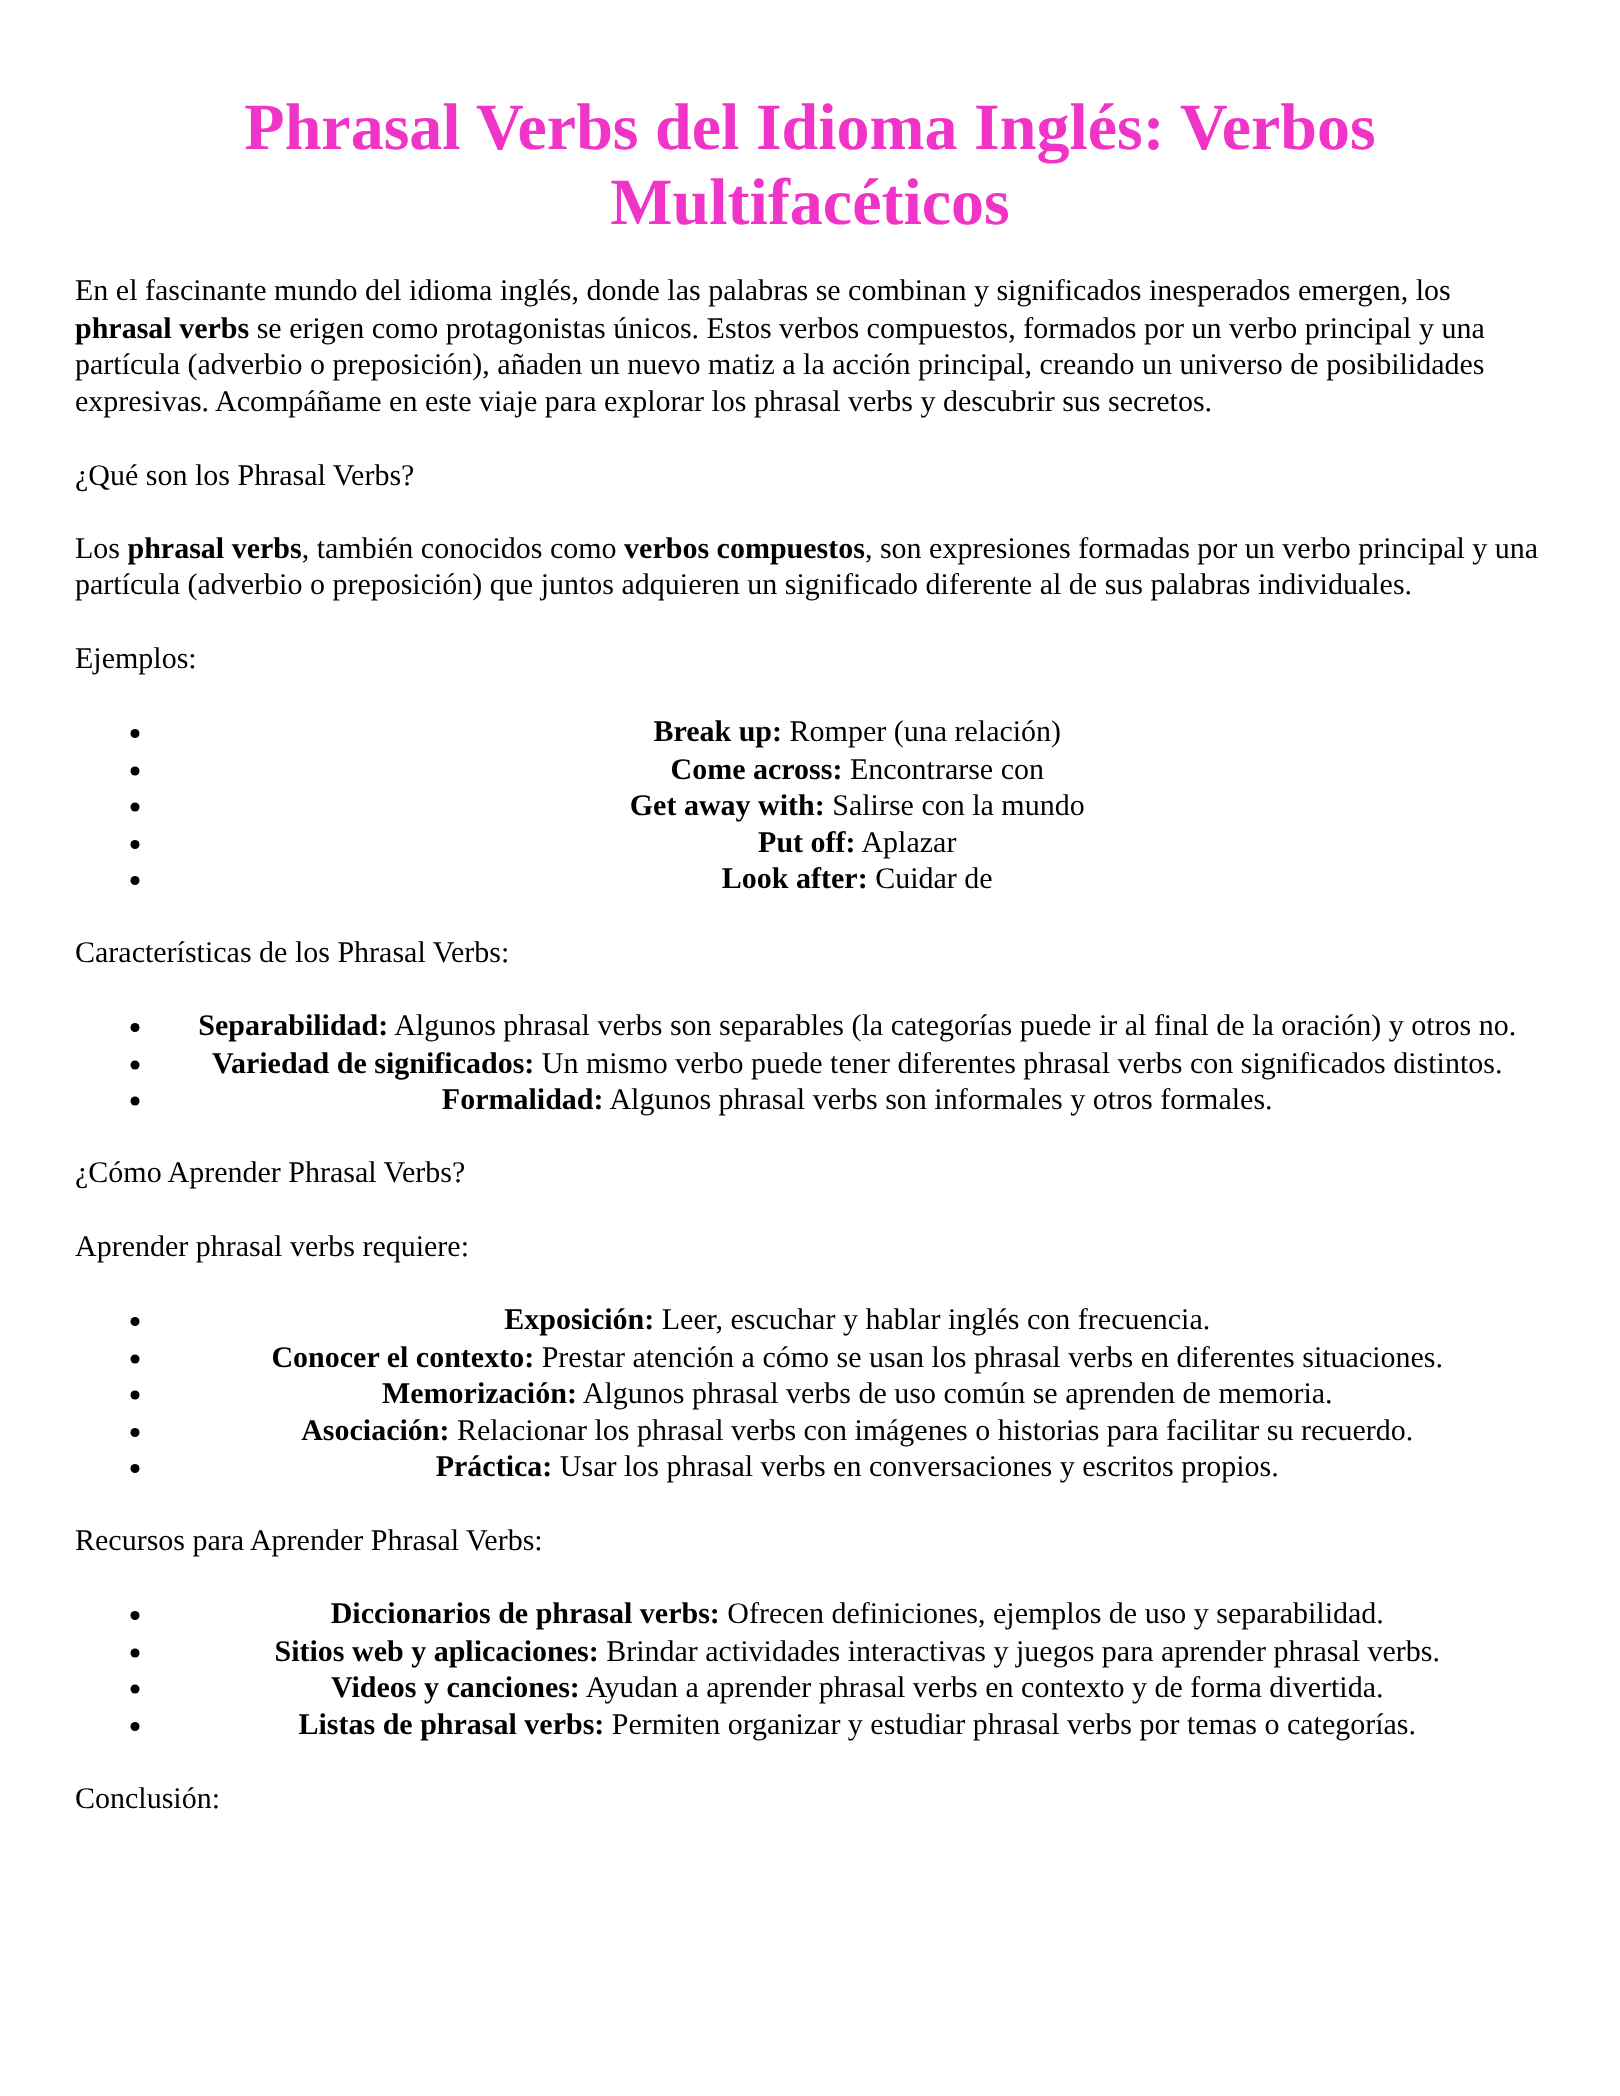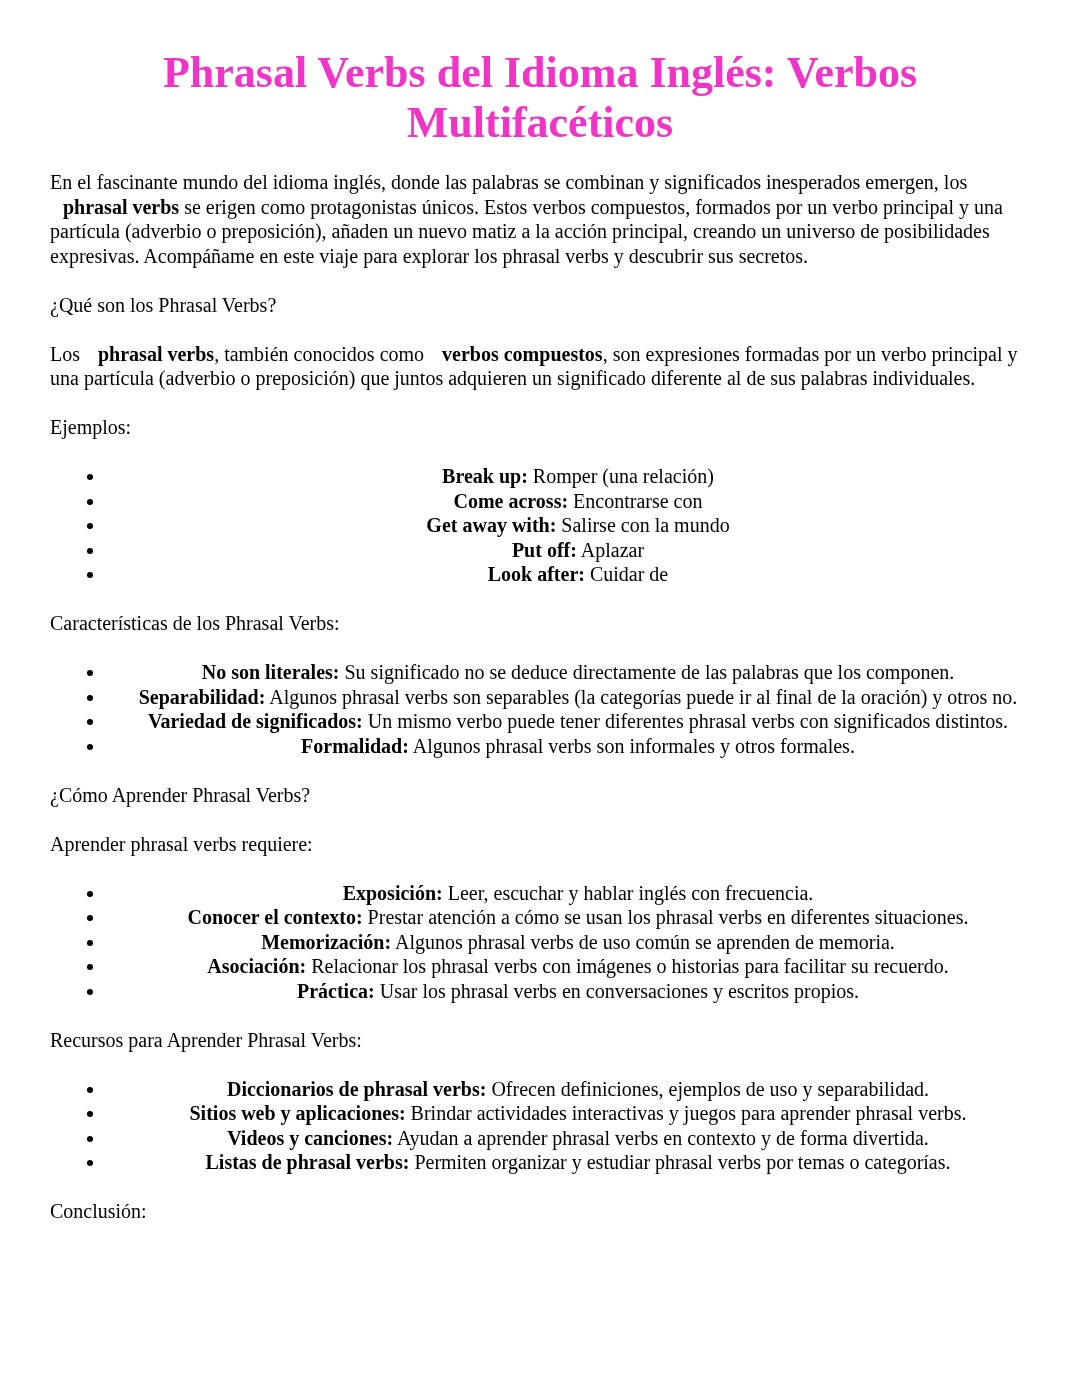--- a/index.html
+++ b/index.html
@@ -11,21 +11,21 @@
       width: 1080px;
       height: 1397px;
       overflow: hidden;
       font-family: "Liberation Serif", "DejaVu Serif", serif;
       color: #000000;
       font-size: 20px;
       line-height: 24.5px;
     }
     .page {
       position: relative;
-      padding: 48px 50px 0 50px;
+      padding: 60px 50px 0 50px;
       box-sizing: border-box;
       width: 1080px;
     }
     h1.title {
       margin: 0 0 22px 0;
       text-align: center;
       font-family: "Liberation Serif", "DejaVu Serif", serif;
       font-weight: bold;
       font-size: 44px;
       line-height: 50px;
@@ -51,21 +51,21 @@
     ul li::before {
       content: "";
       position: absolute;
       left: -26px;
       top: 10px;
       width: 6px;
       height: 6px;
       border-radius: 50%;
       background: #000;
     }
-    b { font-weight: bold; margin-left: 13px; }
+    b { font-weight: bold; }
   </style>
 </head>
 <body>
 
 <div class="page">
 
   <h1 class="title" style="color: rgb(240, 52, 200);">Phrasal Verbs del Idioma Inglés: Verbos Multifacéticos</h1>
 
   <p><span>En el fascinante mundo del idioma inglés, donde las palabras se combinan y significados inesperados emergen, los </span><b>phrasal verbs</b><span> se erigen como protagonistas únicos. Estos verbos compuestos, formados por un verbo principal y una partícula (adverbio o preposición), añaden un nuevo matiz a la acción principal, creando un universo de posibilidades expresivas. Acompáñame en este viaje para explorar los phrasal verbs y descubrir sus secretos.</span></p>
 
@@ -79,21 +79,20 @@
     <li><b>Break up:</b><span> Romper (una relación)</span></li>
     <li><b>Come across:</b><span> Encontrarse con</span></li>
     <li><b>Get away with:</b><span> Salirse con la mundo</span></li>
     <li><b>Put off:</b><span> Aplazar</span></li>
     <li><b>Look after:</b><span> Cuidar de</span></li>
   </ul>
 
   <div class="heading">Características de los Phrasal Verbs:</div>
 
   <ul>
-    <li><b>No son literales:</b><span> Su significado no se deduce directamente de las palabras que los componen.</span></li>
     <li><b>Separabilidad:</b><span> Algunos phrasal verbs son separables (la categorías puede ir al final de la oración) y otros no.</span></li>
     <li><b>Variedad de significados:</b><span> Un mismo verbo puede tener diferentes phrasal verbs con significados distintos.</span></li>
     <li><b>Formalidad:</b><span> Algunos phrasal verbs son informales y otros formales.</span></li>
   </ul>
 
   <div class="heading">¿Cómo Aprender Phrasal Verbs?</div>
 
   <p>Aprender phrasal verbs requiere:</p>
 
   <ul>

